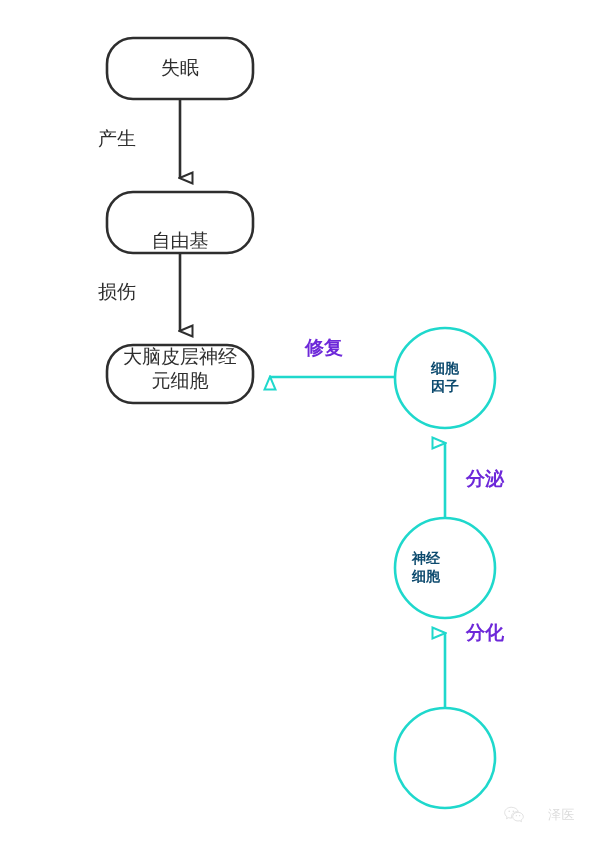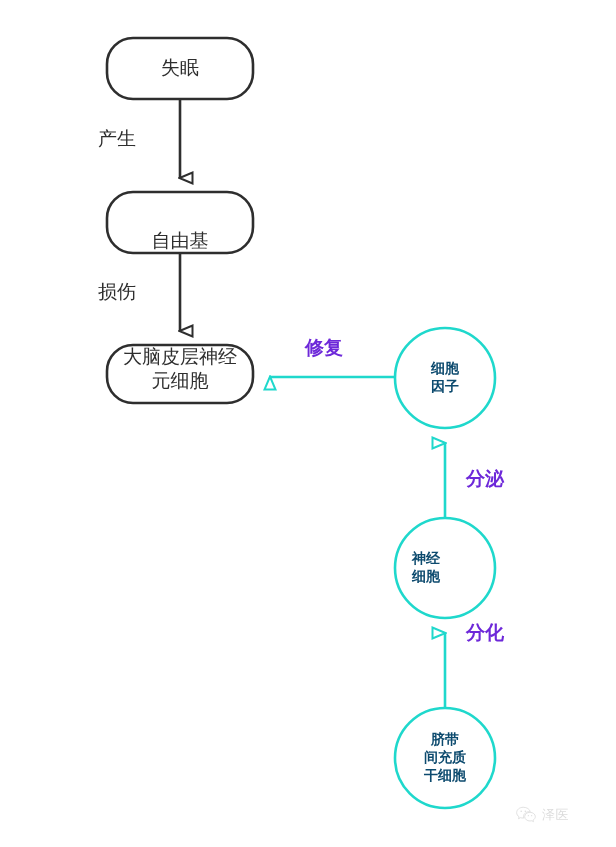--- a/index.html
+++ b/index.html
@@ -56,25 +56,25 @@
   }
   .edge-label-cyan {
     color: #6d28d9;
     font-size: 19px;
     font-weight: 700;
   }
 
   
   #watermark {
     position: absolute;
-    left: 516px;
+    left: 504px;
     top: 806px;
     display: flex;
     align-items: center;
-    gap: 6px;
+    gap: 24px;
     opacity: 0.30;
     user-select: none;
   }
   #watermark .wm-text {
     color: #8a8a8a;
     font-size: 13px;
     letter-spacing: 0.5px;
   }
   #watermark .wm-icon {
     display: block;
@@ -150,25 +150,20 @@
   <div class="node-label circle-label" style="left:395px; top:328px; width:100px; height:100px; display:flex; align-items:center; justify-content:center;">
     <span>细胞
 因子</span>
   </div>
 
   <div class="node-label circle-label" style="left:376px; top:518px; width:100px; height:100px; display:flex; align-items:center; justify-content:center;">
     <span>神经
 细胞</span>
   </div>
 
-  <div class="node-label circle-label" style="left:395px; top:708px; width:100px; height:100px; display:flex; align-items:center; justify-content:center;">
-    <span>脐带
-间充质
-干细胞</span>
-  </div>
 
   <div class="edge-label edge-label-dark" style="left:98px; top:128px;">产生</div>
 
   <div class="edge-label edge-label-dark" style="left:98px; top:281px;text-align:center;">损伤</div>
 
   <div class="edge-label edge-label-cyan" style="left:305px; top:337px;">修复</div>
 
   <div class="edge-label edge-label-cyan" style="left:466px; top:468px;text-align:right;">分泌</div>
 
   <div class="edge-label edge-label-cyan" style="left:466px; top:622px;">分化</div>

